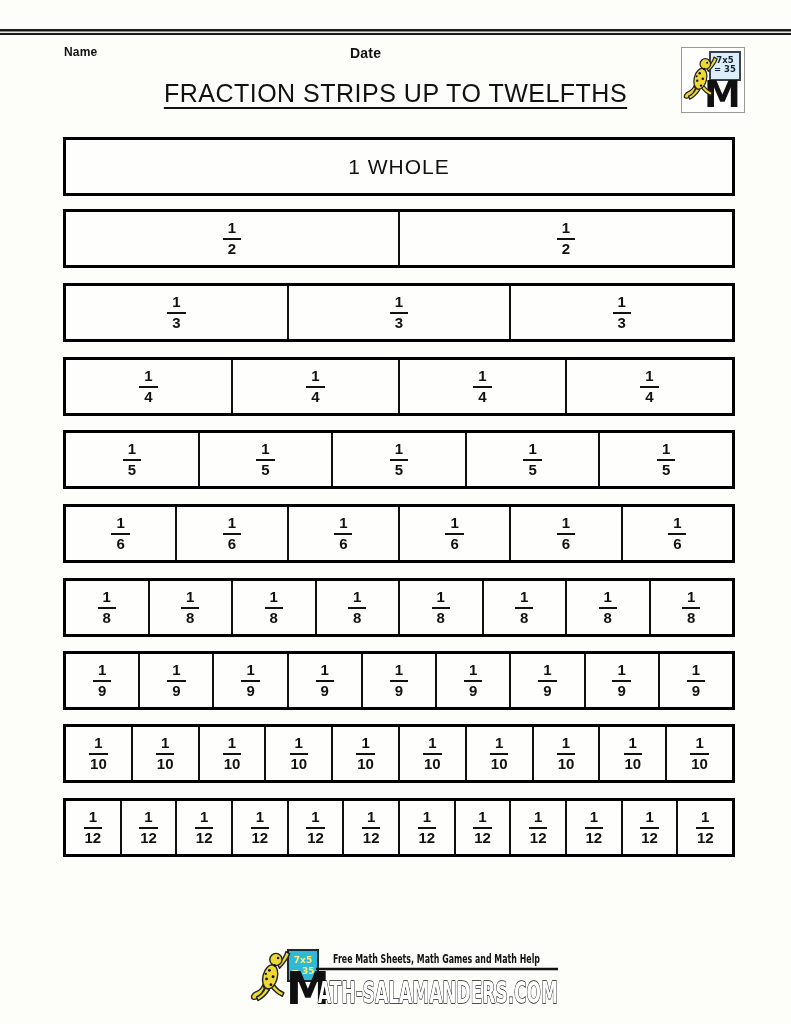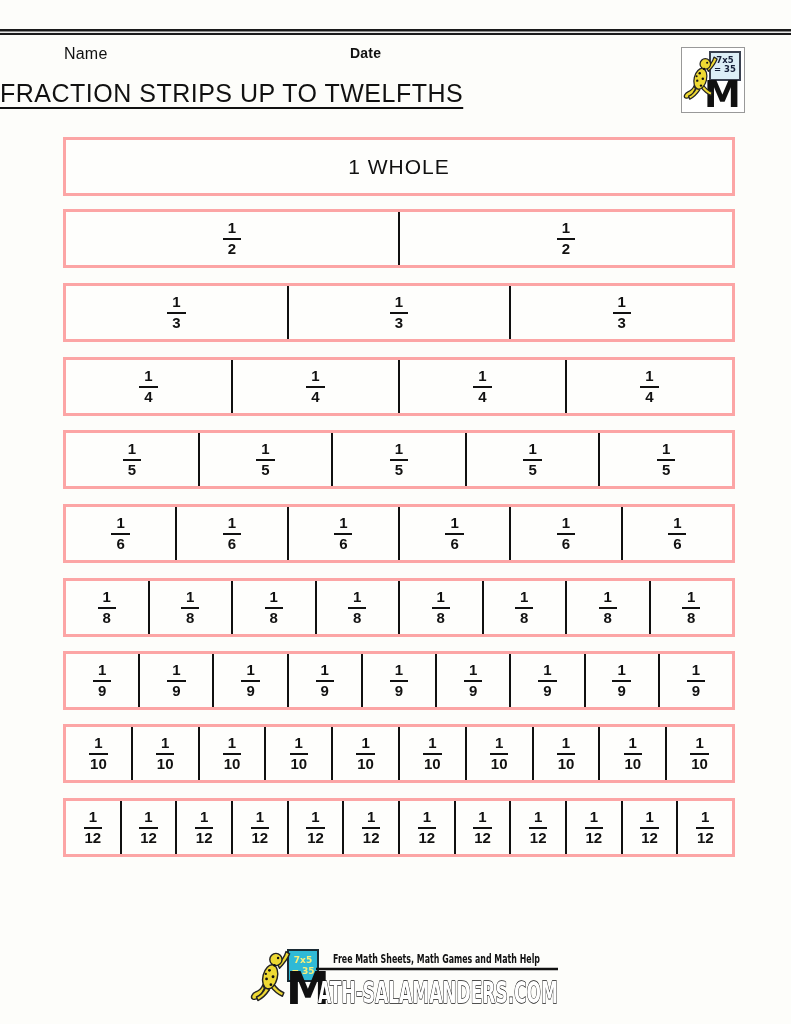--- a/index.html
+++ b/index.html
@@ -5,32 +5,32 @@
   html,body{margin:0;padding:0;}
   body{
     width:791px;height:1024px;position:relative;overflow:hidden;
     background:#fdfdfa;color:#111;
     font-family:"Liberation Sans",sans-serif;
   }
   .top-rule{
     position:absolute;left:0;top:29px;width:791px;height:6px;
     background:linear-gradient(#1a1a1a 0 2px,#8a8a8a 2px 3px,#e8e8e8 3px 4px,#1a1a1a 4px 6px);
   }
-  .name-label{position:absolute;left:64px;top:45px;font-size:16px;font-weight:normal;letter-spacing:.2px;}
+  .name-label{position:absolute;left:64px;top:45px;font-size:12px;font-weight:bold;letter-spacing:.2px;}
   .date-label{position:absolute;left:320px;top:45px;font-size:14px;font-weight:bold;letter-spacing:.2px;margin-left:30px;}
   .title{
-    position:absolute;left:0;top:79px;width:100%;margin:0;text-align:left;
+    position:absolute;left:0;top:79px;width:100%;margin:0;text-align:center;
     font-size:25px;font-weight:normal;letter-spacing:.5px;
     text-decoration:underline;text-decoration-thickness:2px;text-underline-offset:5px;
   }
   .header-logo{position:absolute;left:681px;top:47px;}
   #strips{position:absolute;left:0;top:0;width:791px;height:1024px;}
   .strip{
     position:absolute;left:63px;width:672px;height:59px;
-    border:3px solid #fca5a5;box-sizing:border-box;background:#fefefc;
+    border:3px solid #000000;box-sizing:border-box;background:#fefefc;
     display:flex;
   }
   .cell{
     flex:1 1 0;display:flex;align-items:center;justify-content:center;
     border-left:2px solid #101010;min-width:0;
   }
   .cell:first-child{border-left:none;}
   .whole-label{font-size:21px;letter-spacing:1px;}
   .frac{display:inline-flex;flex-direction:column;align-items:center;
     font-weight:bold;font-size:15px;line-height:1.12;}

